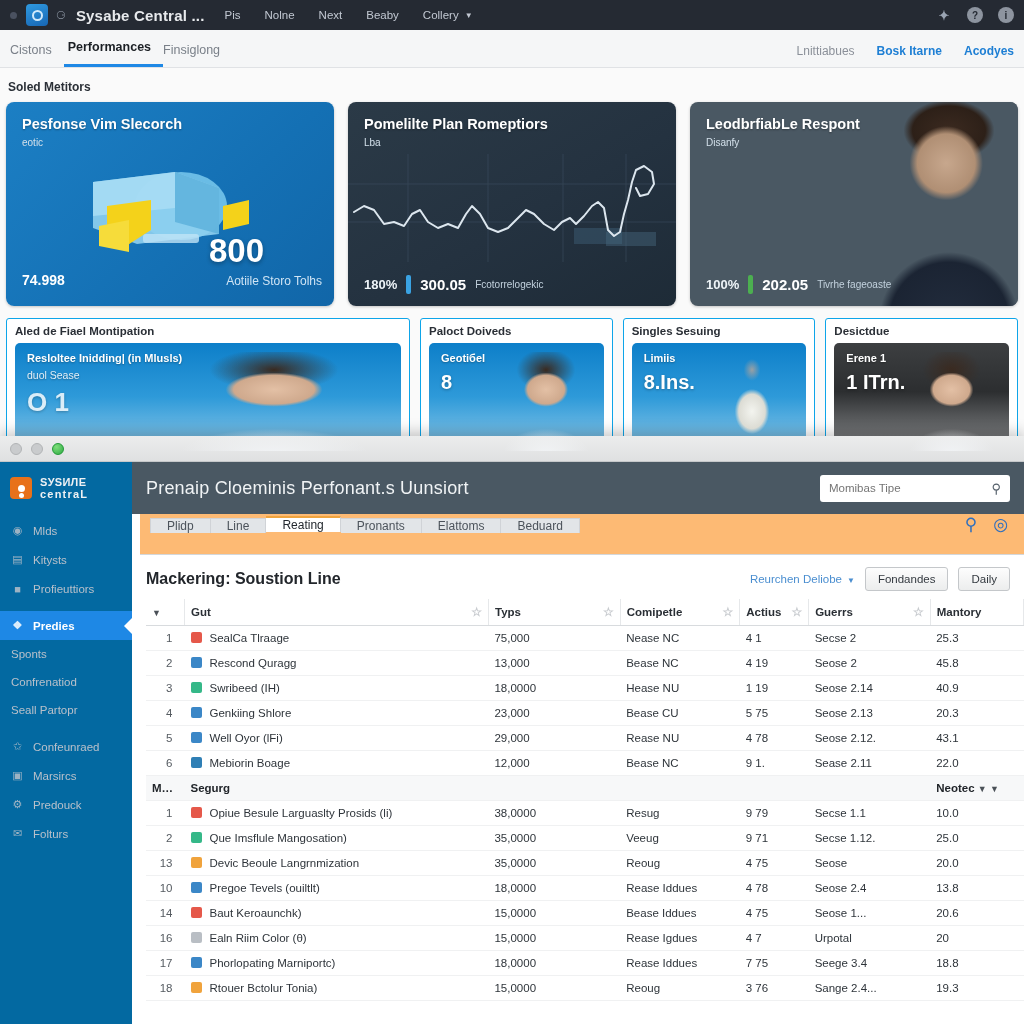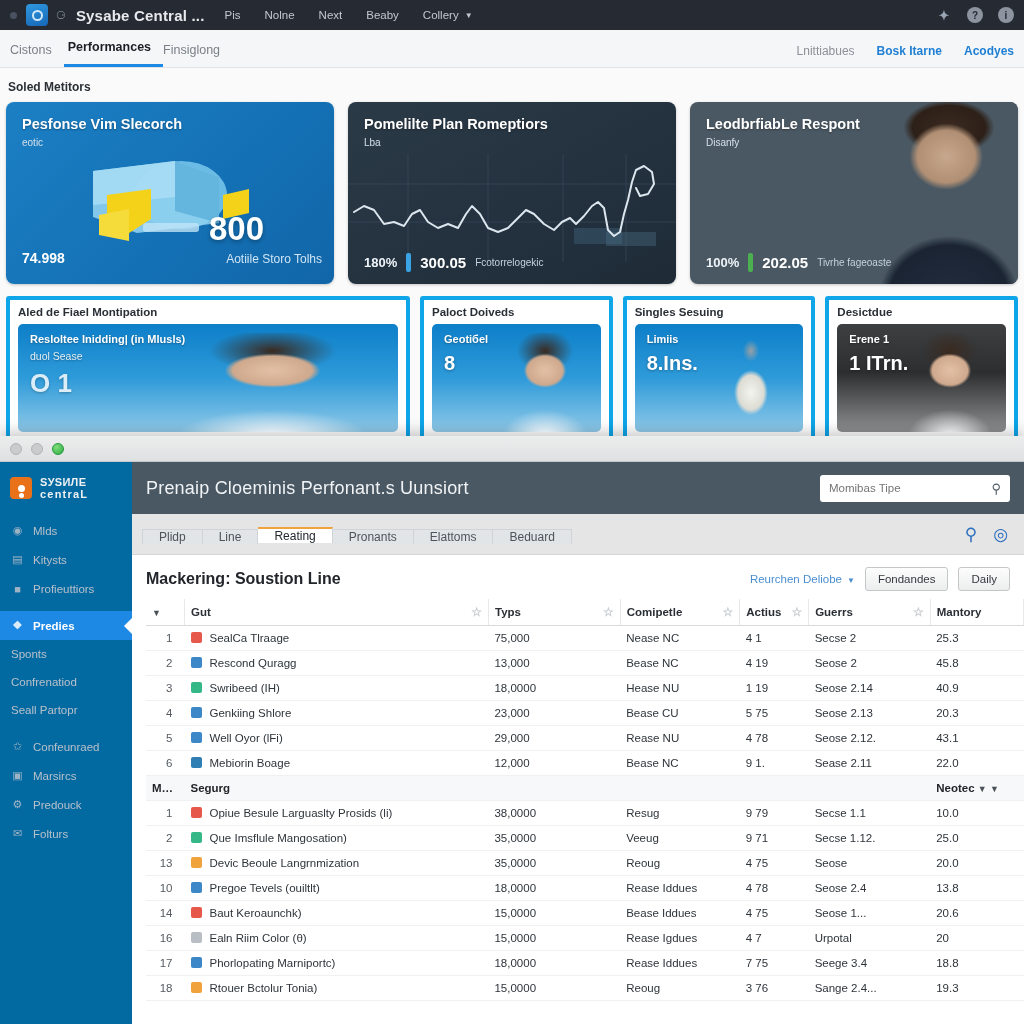--- a/index.html
+++ b/index.html
@@ -43,21 +43,21 @@
   .sb-tab { font-size: 12.5px; color: #7a8089; padding: 0 12px 10px 0; white-space: nowrap; }
   .sb-tab.active { color: #1b1f24; font-weight: bold; border-bottom: 3px solid #1e88e5; padding-right: 12px; padding-left: 4px; }
   .sb-right { margin-left: auto; display: flex; gap: 22px; padding-bottom: 9px; font-size: 12px; }
   .sb-right .muted { color: #8b9099; }
   .sb-right .link { color: #1e7fd4; font-weight: bold; }
 
   .section-title { font-size: 12px; font-weight: bold; color: #2a2f36; padding: 12px 8px 8px; }
 
   .card-row { display: flex; gap: 14px; padding: 0 6px; }
   .kcard {
-    flex: 1; height: 182px; border-radius: 8px; position: relative;
+    flex: 1; height: 204px; border-radius: 8px; position: relative;
     overflow: hidden; box-shadow: 0 1px 3px rgba(0,0,0,.22);
   }
   .kcard .ktitle { position: absolute; top: 14px; left: 16px; font-size: 14.5px; font-weight: bold; color: #fff;
                    text-shadow: 0 1px 2px rgba(0,0,0,.35); z-index: 3; }
   .kcard .ksub { position: absolute; top: 35px; left: 16px; font-size: 10px; color: #d3e0ea; z-index: 3; }
   .kcard .kfoot { position: absolute; bottom: 12px; left: 16px; right: 10px; display: flex; align-items: center; gap: 9px; z-index: 3; }
   .kfoot .kpct { font-size: 13px; font-weight: bold; color: #eef4f8; }
   .kfoot .kbar { width: 5px; height: 19px; border-radius: 2px; }
   .kfoot .kval { font-size: 15px; font-weight: bold; color: #fff; }
   .kfoot .klab { font-size: 10px; color: #c3d2de; }
@@ -77,21 +77,21 @@
     position: absolute; right: 0; top: 0; bottom: 0; width: 42%;
     background:
       radial-gradient(ellipse 38% 26% at 48% 30%, #c7a78d 0%, #b08f74 55%, rgba(176,143,116,0) 70%),
       radial-gradient(ellipse 44% 20% at 50% 14%, #3b2a20 0%, #2d2018 60%, rgba(45,32,24,0) 75%),
       radial-gradient(ellipse 62% 42% at 50% 108%, #222c3d 0%, #1b2433 70%, rgba(27,36,51,0) 82%),
       linear-gradient(#4a5863,#4a5863);
     z-index: 1;
   }
 
   .card-row2 { display: flex; gap: 10px; padding: 0 6px; align-items: flex-start; }
-  .pcard { background: #fff; border: 4px solid #0ea5e9; border-radius: 3px; padding: 6px 8px 8px; }
+  .pcard { background: #fff; border: 1px solid #0ea5e9; border-radius: 3px; padding: 6px 8px 8px; }
   .pcard .ptitle { font-size: 11.5px; font-weight: bold; color: #2a2f36; margin-bottom: 6px; }
   .pcard .pbody { height: 108px; border-radius: 5px; position: relative; overflow: hidden; }
   .grad-blue { background: linear-gradient(180deg,#0d7fc9 0%,#2e9ad9 50%,#8fc9e8 100%); }
   .grad-dark { background: linear-gradient(180deg,#3d3f41 0%,#2c2e30 45%,#8d8f91 100%); }
   .pbody .plab { position: absolute; top: 9px; left: 12px; font-size: 11px; font-weight: bold; color: #fff;
                  text-shadow: 0 1px 2px rgba(0,0,0,.3); z-index: 3; }
   .pbody .pval { position: absolute; top: 28px; left: 12px; font-size: 20px; font-weight: bold; color: #fff;
                  text-shadow: 0 1px 3px rgba(0,0,0,.3); z-index: 3; }
   .ph-face {
     position: absolute; right: 4%; bottom: 0; width: 58%; height: 92%;
@@ -142,21 +142,21 @@
   .sb-gap { height: 8px; }
 
   .content { flex: 1; display: flex; flex-direction: column; min-width: 0; background: #fff; }
   .c-head { height: 52px; background: #4a5863; display: flex; align-items: center; padding: 0 14px; flex: none; }
   .c-title { font-size: 18px; color: #f0f3f5; letter-spacing: .2px; white-space: nowrap; }
   .c-search { margin-left: auto; width: 190px; height: 27px; background: #fff; border-radius: 3px;
               display: flex; align-items: center; padding: 0 9px; }
   .c-search input { border: 0; outline: 0; font-size: 11.5px; width: 100%; color: #444; font-family: inherit; background: none; }
   .c-search .mag { color: #55606b; font-size: 13px; }
 
-  .c-tabs { height: 41px; background: #e5e5e5; border-bottom: 1px solid #d4d7da; display: flex; align-items: center; padding-left: 10px; flex: none; }
+  .c-tabs { height: 41px; background: #fdba74; border-bottom: 1px solid #d4d7da; display: flex; align-items: flex-start; padding-left: 10px; flex: none; margin-left: 8px; }
   .ctab { display: flex; align-items: center; padding: 0 16px; font-size: 12px; color: #4c535b;
           background: #e2e5e8; border: 1px solid #d0d3d7; border-bottom: none; margin-top: 4px; }
   .ctab + .ctab { border-left: none; }
   .ctab.active { background: #fff; color: #23282e; border-top: 2px solid #f0a33c; margin-top: 2px; }
   .c-tabs-right { margin-left: auto; display: flex; align-items: center; gap: 16px; padding-right: 16px; color: #2e6fbf; }
   .ci { font-size: 17px; }
 
   .c-toolbar { display: flex; align-items: center; padding: 12px 14px 8px; flex: none; }
   .c-h2 { font-size: 16px; font-weight: bold; color: #22262b; }
   .c-tools { margin-left: auto; display: flex; align-items: center; gap: 10px; }

